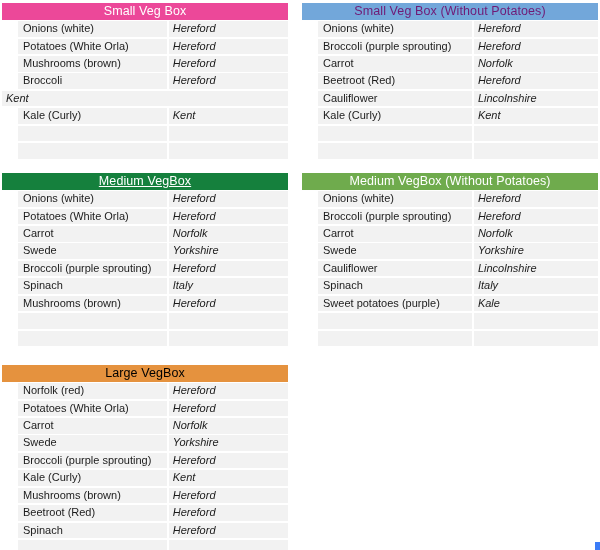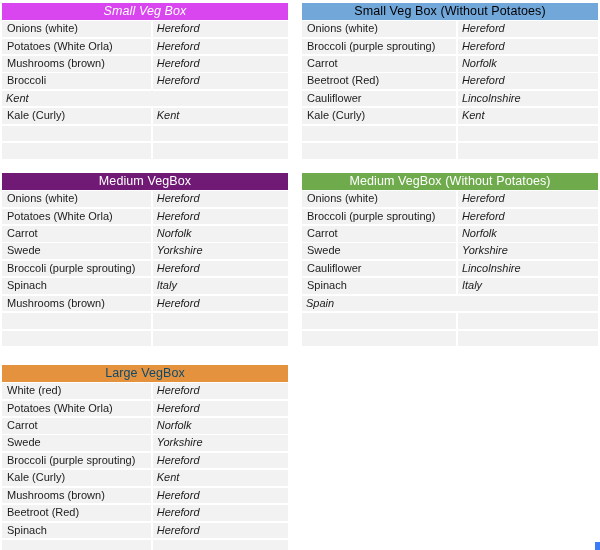--- a/index.html
+++ b/index.html
@@ -17,31 +17,31 @@
   .thead {
     height:16.5px; margin-bottom:1.6px;
     display:flex; align-items:center; justify-content:center;
     color:#ffffff; font-size:12.5px; letter-spacing:0.1px;
   }
   .row { display:flex; height:15.6px; margin-bottom:1.85px; }
   .cell {
     background:#F2F2F2; font-size:11px; line-height:15.8px; color:#1b1b1b;
     white-space:nowrap; overflow:hidden; box-sizing:border-box;
   }
-  .cell.item   { width:52%; padding-left:5px; margin-right:2px; }
+  .cell.item   { width:52%; padding-left:5px; margin-right:2px;margin-left:16px; }
   .cell.origin { flex:1; padding-left:4px;font-style:italic; }
   .corner-marker {
     position:absolute; left:595px; top:542px; width:5px; height:8px;
   }
 </style>
 </head>
 <body>
 
 <section class="veg-table t0">
-  <div class="thead" style="background: #d946ef; color: rgb(255, 255, 255); font-style: italic;">
+  <div class="thead" style="background: #ec4899; color: rgb(255, 255, 255);">
     <span>Small Veg Box</span>
   </div>
   <div class="tbody">
       <div class="row">
         <div class="cell item">Onions (white)</div>
         <div class="cell origin">Hereford</div>
       </div>
       <div class="row">
         <div class="cell item">Potatoes (White Orla)</div>
         <div class="cell origin">Hereford</div>
@@ -66,21 +66,21 @@
         <div class="cell origin"></div>
       </div>
       <div class="row">
         <div class="cell item"></div>
         <div class="cell origin"></div>
       </div>
     </div>
 </section>
 
 <section class="veg-table t1">
-  <div class="thead" style="background: rgb(114, 167, 218); color: #000000;">
+  <div class="thead" style="background: rgb(114, 167, 218); color: #701a75;">
     <span>Small Veg Box (Without Potatoes)</span>
   </div>
   <div class="tbody">
       <div class="row">
         <div class="cell item">Onions (white)</div>
         <div class="cell origin">Hereford</div>
       </div>
       <div class="row">
         <div class="cell item">Broccoli (purple sprouting)</div>
         <div class="cell origin">Hereford</div>
@@ -106,21 +106,21 @@
         <div class="cell origin"></div>
       </div>
       <div class="row">
         <div class="cell item"></div>
         <div class="cell origin"></div>
       </div>
     </div>
 </section>
 
 <section class="veg-table t2">
-  <div class="thead" style="background: #701a75; color: rgb(255, 255, 255);">
+  <div class="thead" style="background: #15803d; color: rgb(255, 255, 255); text-decoration: underline;">
     <span>Medium VegBox</span>
   </div>
   <div class="tbody">
       <div class="row">
         <div class="cell item">Onions (white)</div>
         <div class="cell origin">Hereford</div>
       </div>
       <div class="row">
         <div class="cell item">Potatoes (White Orla)</div>
         <div class="cell origin">Hereford</div>
@@ -179,40 +179,41 @@
       </div>
       <div class="row">
         <div class="cell item">Cauliflower</div>
         <div class="cell origin">Lincolnshire</div>
       </div>
       <div class="row">
         <div class="cell item">Spinach</div>
         <div class="cell origin">Italy</div>
       </div>
       <div class="row">
-        <div class="cell origin">Spain</div>
+        <div class="cell item">Sweet potatoes (purple)</div>
+        <div class="cell origin">Kale</div>
       </div>
       <div class="row">
         <div class="cell item"></div>
         <div class="cell origin"></div>
       </div>
       <div class="row">
         <div class="cell item"></div>
         <div class="cell origin"></div>
       </div>
     </div>
 </section>
 
 <section class="veg-table t4">
-  <div class="thead" style="background: rgb(229, 146, 62); color: #0c4a6e;">
+  <div class="thead" style="background: rgb(229, 146, 62); color: #000000;">
     <span>Large VegBox</span>
   </div>
   <div class="tbody">
       <div class="row">
-        <div class="cell item">White (red)</div>
+        <div class="cell item">Norfolk (red)</div>
         <div class="cell origin">Hereford</div>
       </div>
       <div class="row">
         <div class="cell item">Potatoes (White Orla)</div>
         <div class="cell origin">Hereford</div>
       </div>
       <div class="row">
         <div class="cell item">Carrot</div>
         <div class="cell origin">Norfolk</div>
       </div>

